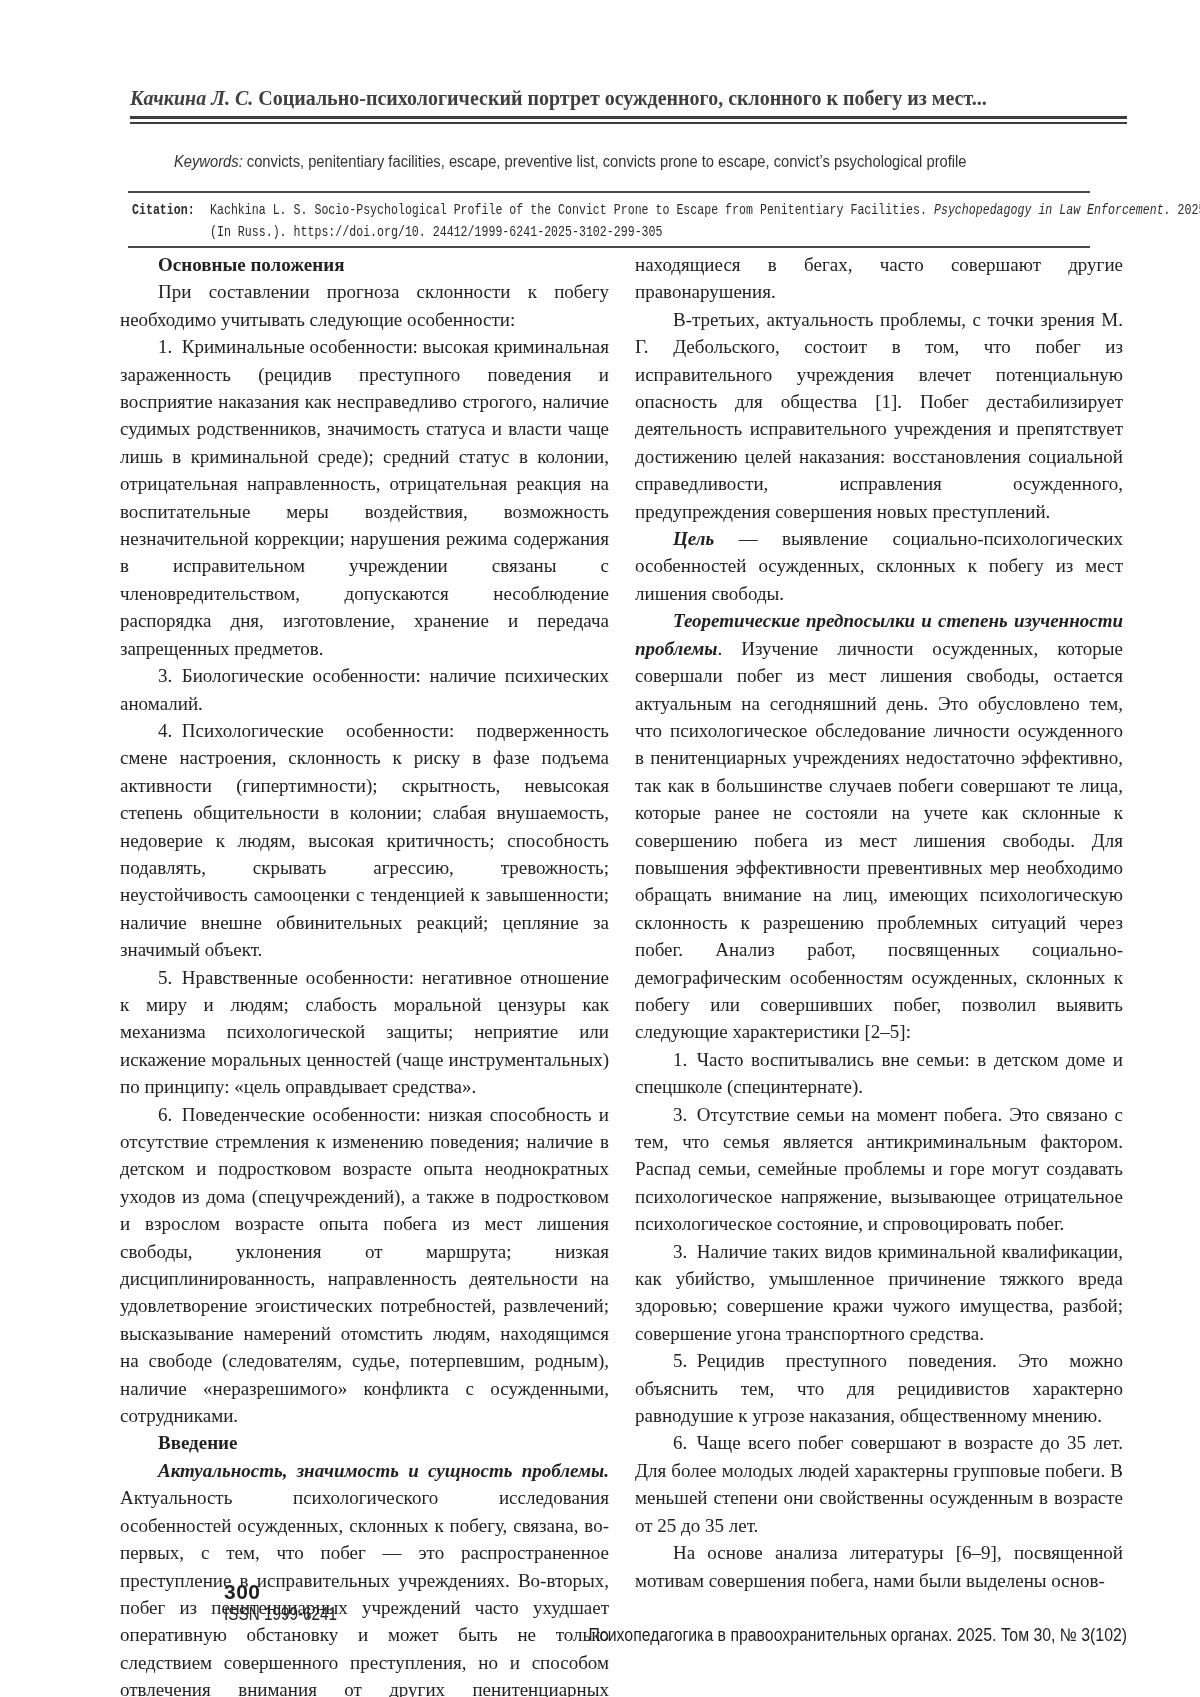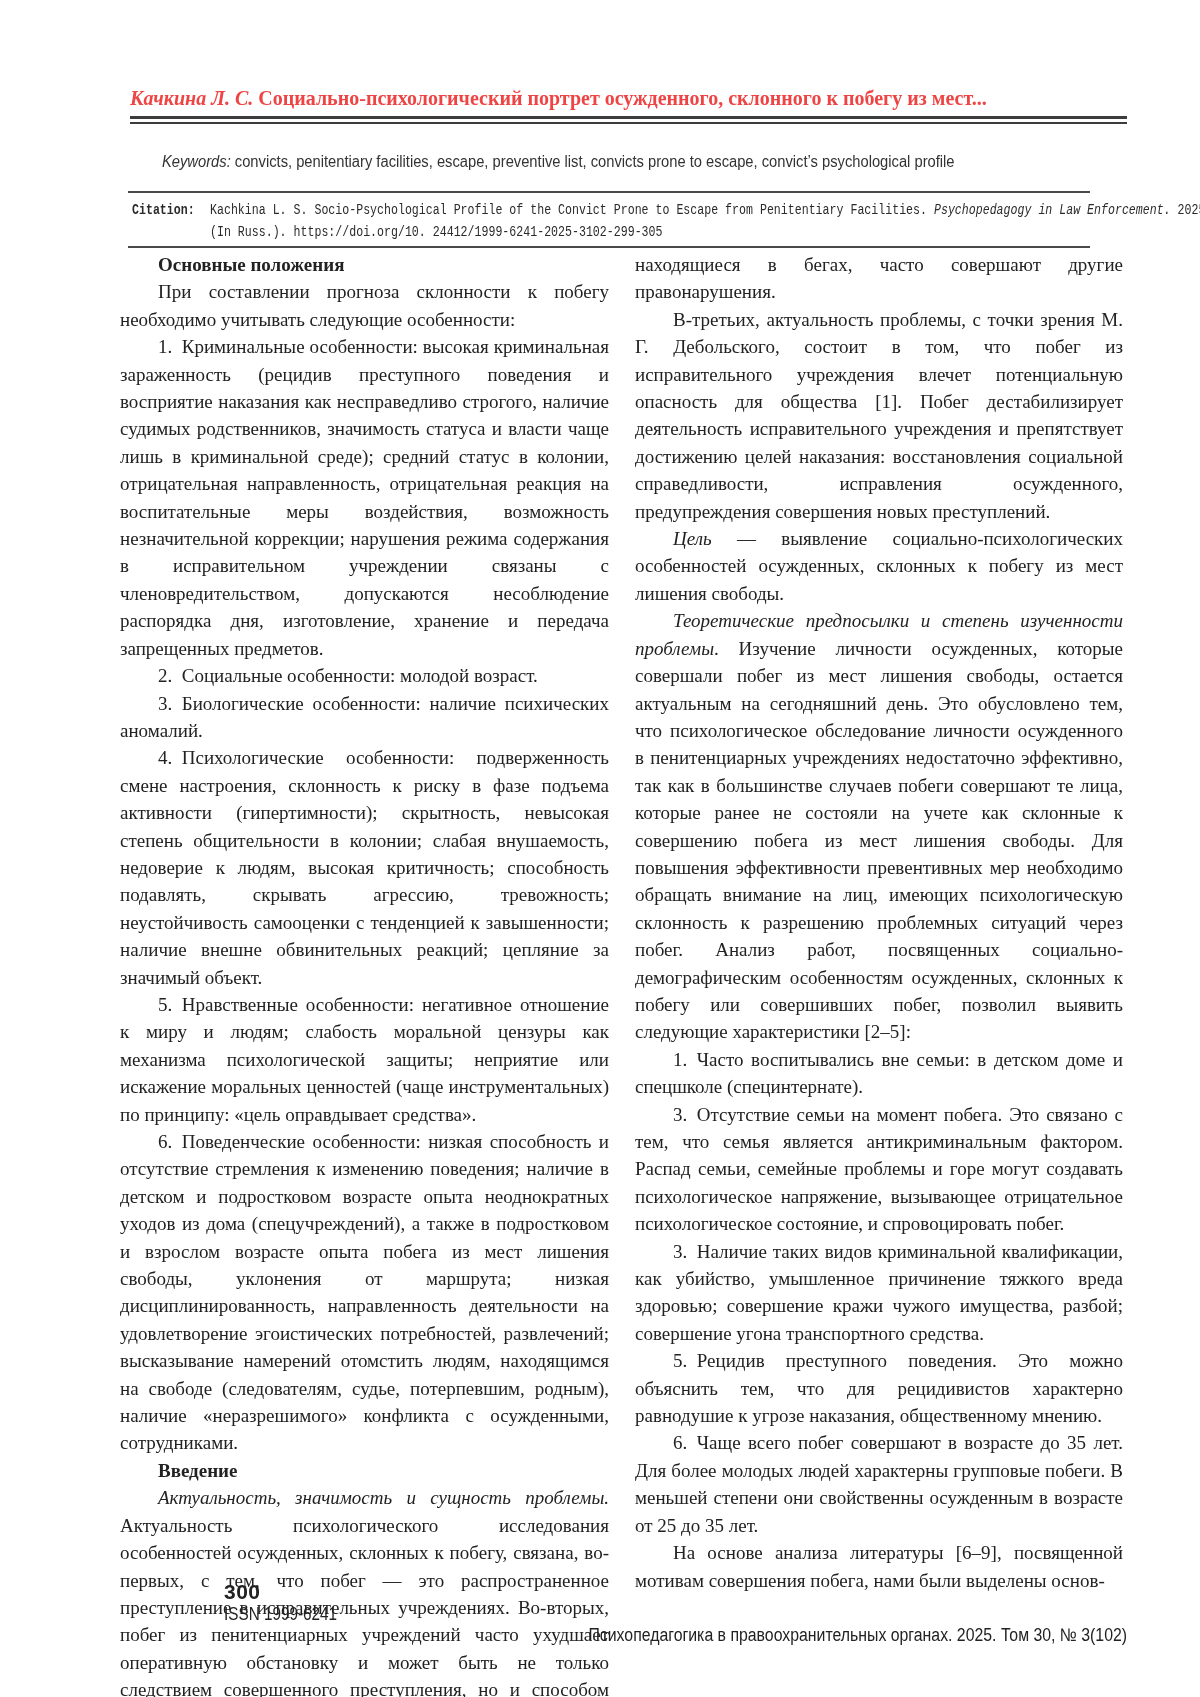--- a/index.html
+++ b/index.html
@@ -8,32 +8,32 @@
     background:#ffffff;color:#1e1e1e;
     font-family:"Liberation Serif", serif;
     position:relative;overflow:hidden;
   }
   .page{position:absolute;inset:0;background:#fff;}
 
   
   .running-head{
     position:absolute;top:86px;left:130px;right:75px;
     font-family:"Liberation Serif", serif;
-    font-size:20px;line-height:24px;font-weight:bold;color:#ef4444;
+    font-size:20px;line-height:24px;font-weight:bold;color:#404040;
     white-space:nowrap;overflow:hidden;
   }
   .running-head .author{font-style:italic;}
   .head-rule{
     position:absolute;top:116px;left:130px;right:73px;height:3px;
     border-top:3px solid #3c3c3c;border-bottom:2px solid #3c3c3c;
   }
 
   
   .keywords{
-    position:absolute;top:151px;left:128px;right:108px;
+    position:absolute;top:151px;left:140px;right:108px;
     font-family:"Liberation Sans", sans-serif;
     font-size:16px;line-height:22px;color:#333;
     padding-left:34px;white-space:nowrap;
   }
   .keywords .kw-inner{display:inline-block;transform:scaleX(.92);transform-origin:0 50%;}
   .keywords .kw-label{font-style:italic;}
 
   
   .rule-thin-top{position:absolute;top:191px;left:128px;right:110px;height:2px;background:#4a4a4a;}
   .rule-thin-bottom{position:absolute;top:246px;left:128px;right:110px;height:2px;background:#4a4a4a;}
@@ -53,21 +53,21 @@
   .cols{
     position:absolute;top:251px;left:120px;width:1003px;
     display:flex;gap:26px;
   }
   .col{font-size:19px;line-height:27.4px;text-align:justify;color:#222;}
   .col-left{width:489px;}
   .col-right{width:488px;}
   .col p{margin:0;text-indent:38px;}
   .col p.no-indent{text-indent:0;}
   .b-heading{font-weight:bold;}
-  .lead{font-weight:normal;font-style:italic;}
+  .lead{font-weight:bold;font-style:italic;}
 
   
   .footer{
     position:absolute;top:1580px;left:120px;right:73px;
     display:flex;align-items:baseline;
     font-family:"Liberation Sans", sans-serif;color:#222;flex-direction:column;
   }
   .footer .page-num{font-size:21px;font-weight:bold;letter-spacing:.5px;}
   .footer .issn{margin-left:104px;font-size:18px;white-space:nowrap;}
   .footer .issn .cond{transform:scaleX(.85);}
@@ -100,21 +100,20 @@
       </div>
     </div>
   </div>
   <div class="rule-thin-bottom"></div>
 
   <div class="cols">
     <div class="col col-left">
         <p class="b-heading">Основные положения</p>
         <p class="b-para">При составлении прогноза склонности к побегу необходимо учитывать следующие особенности:</p>
         <p class="b-para">1. Криминальные особенности: высокая криминальная зараженность (рецидив преступного поведения и восприятие наказания как несправедливо строгого, наличие судимых родственников, значимость статуса и власти чаще лишь в криминальной среде); средний статус в колонии, отрицательная направленность, отрицательная реакция на воспитательные меры воздействия, возможность незначительной коррекции; нарушения режима содержания в исправительном учреждении связаны с членовредительством, допускаются несоблюдение распорядка дня, изготовление, хранение и передача запрещенных предметов.</p>
-        <p class="b-para">2. Социальные особенности: молодой возраст.</p>
         <p class="b-para">3. Биологические особенности: наличие психических аномалий.</p>
         <p class="b-para">4. Психологические особенности: подверженность смене настроения, склонность к риску в фазе подъема активности (гипертимности); скрытность, невысокая степень общительности в колонии; слабая внушаемость, недоверие к людям, высокая критичность; способность подавлять, скрывать агрессию, тревожность; неустойчивость самооценки с тенденцией к завышенности; наличие внешне обвинительных реакций; цепляние за значимый объект.</p>
         <p class="b-para">5. Нравственные особенности: негативное отношение к миру и людям; слабость моральной цензуры как механизма психологической защиты; неприятие или искажение моральных ценностей (чаще инструментальных) по принципу: «цель оправдывает средства».</p>
         <p class="b-para">6. Поведенческие особенности: низкая способность и отсутствие стремления к изменению поведения; наличие в детском и подростковом возрасте опыта неоднократных уходов из дома (спецучреждений), а также в подростковом и взрослом возрасте опыта побега из мест лишения свободы, уклонения от маршрута; низкая дисциплинированность, направленность деятельности на удовлетворение эгоистических потребностей, развлечений; высказывание намерений отомстить людям, находящимся на свободе (следователям, судье, потерпевшим, родным), наличие «неразрешимого» конфликта с осужденными, сотрудниками.</p>
         <p class="b-heading">Введение</p>
         <p class="b-para"><span class="lead">Актуальность, значимость и сущность проблемы.</span> Актуальность психологического исследования особенностей осужденных, склонных к побегу, связана, во-первых, с тем, что побег — это распространенное преступление в исправительных учреждениях. Во-вторых, побег из пенитенциарных учреждений часто ухудшает оперативную обстановку и может быть не только следствием совершенного преступления, но и способом отвлечения внимания от других пенитенциарных преступлений. Осужденные,</p>
       </div>
     <div class="col col-right">
         <p class="b-para no-indent">находящиеся в бегах, часто совершают другие правонарушения.</p>
         <p class="b-para">В-третьих, актуальность проблемы, с точки зрения М. Г. Дебольского, состоит в том, что побег из исправительного учреждения влечет потенциальную опасность для общества [1]. Побег дестабилизирует деятельность исправительного учреждения и препятствует достижению целей наказания: восстановления социальной справедливости, исправления осужденного, предупреждения совершения новых преступлений.</p>

